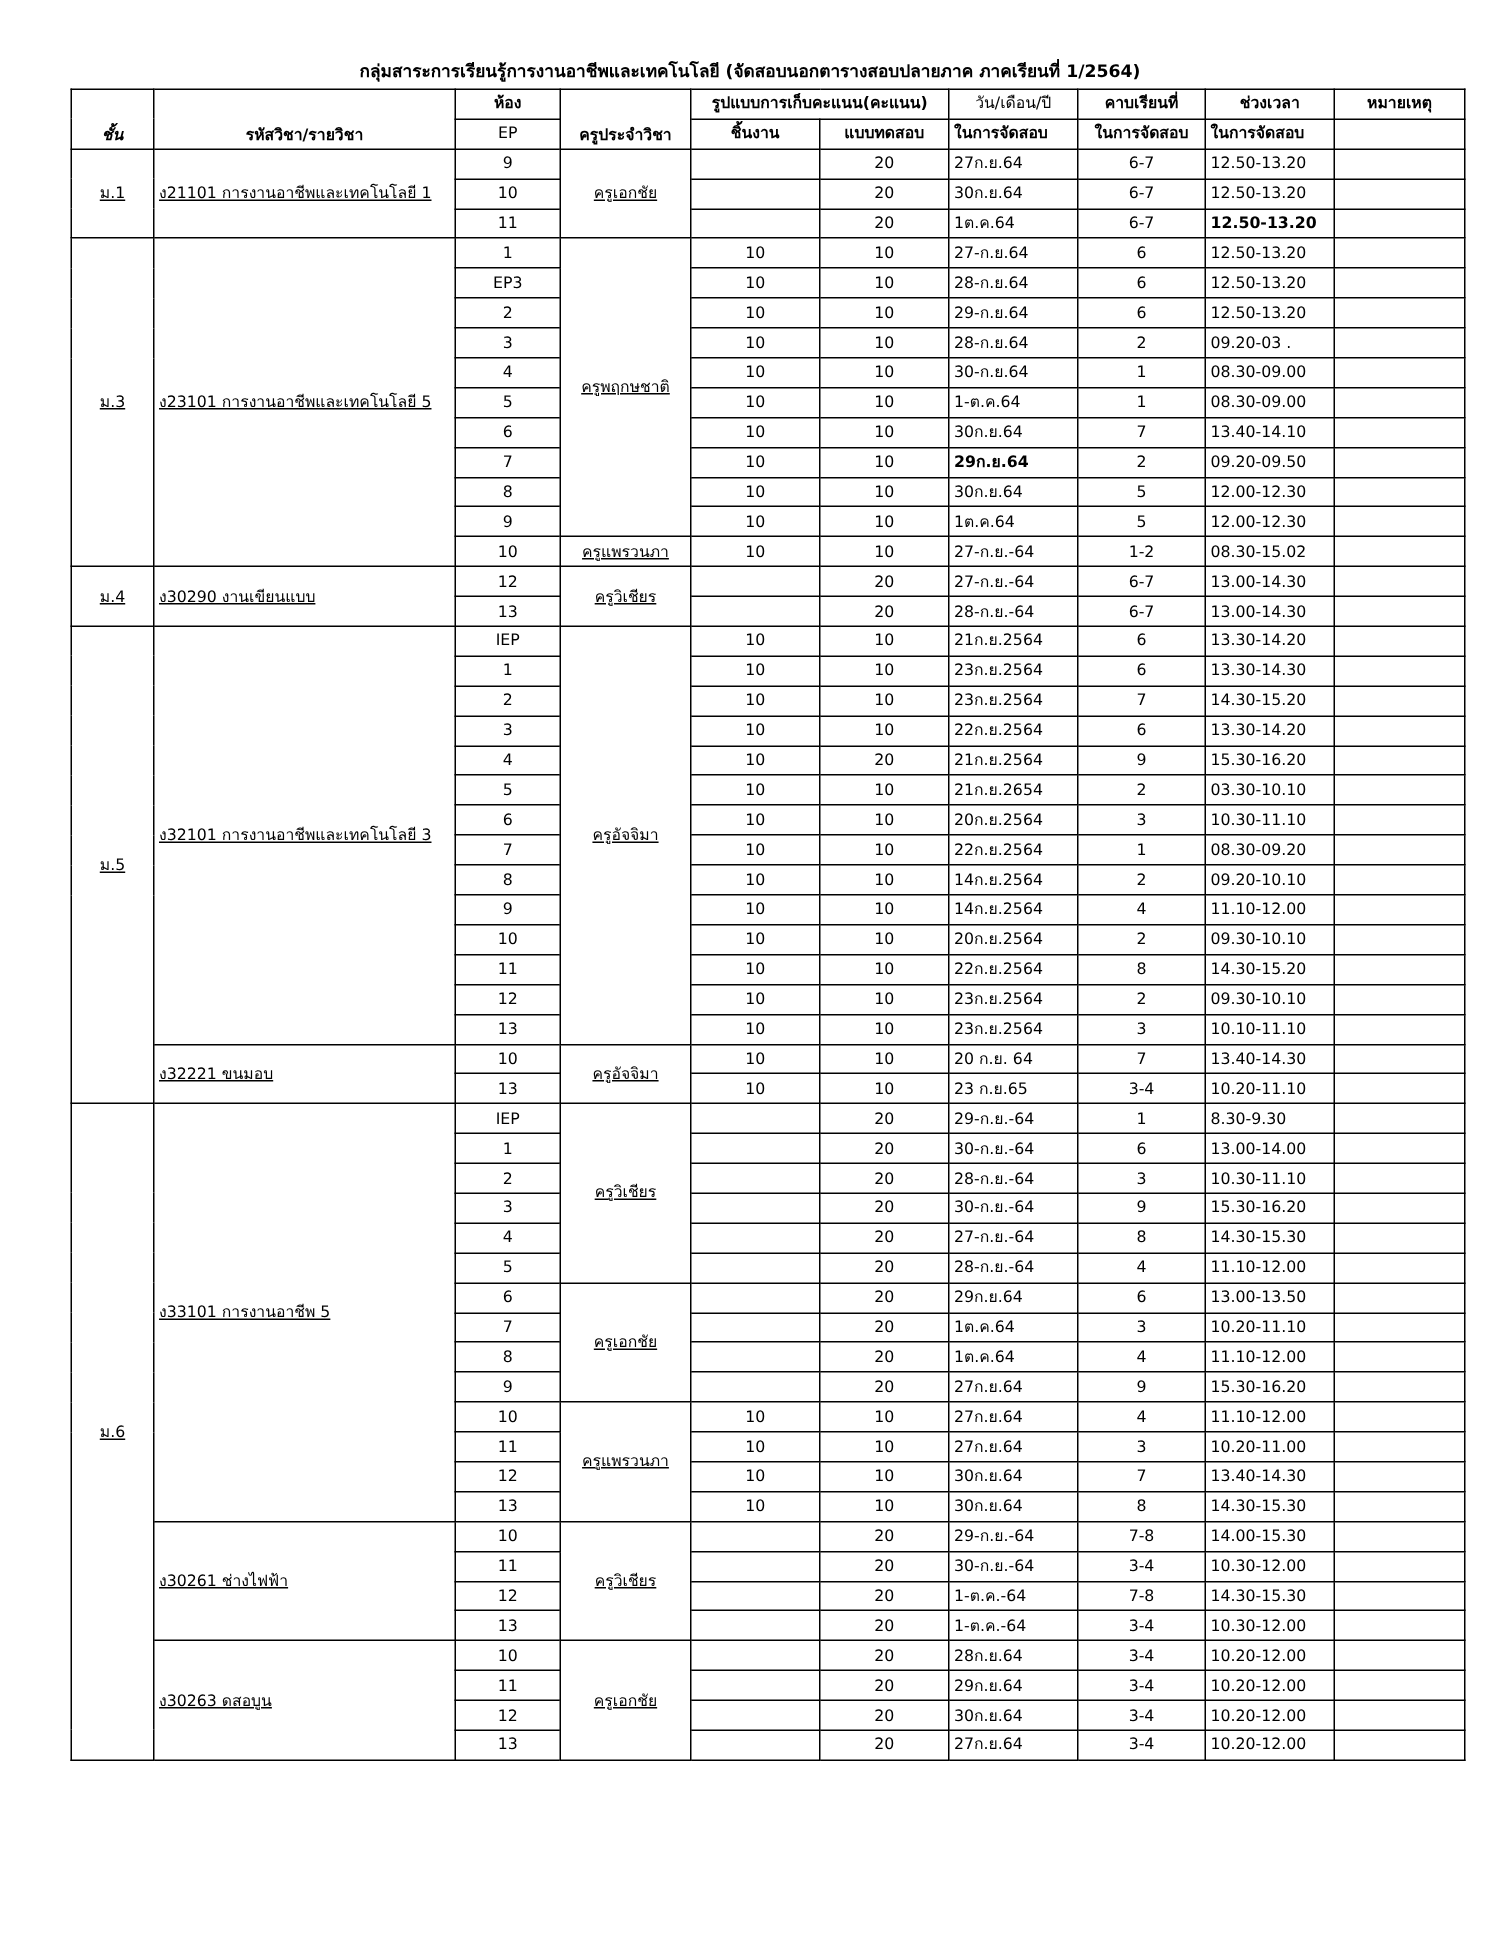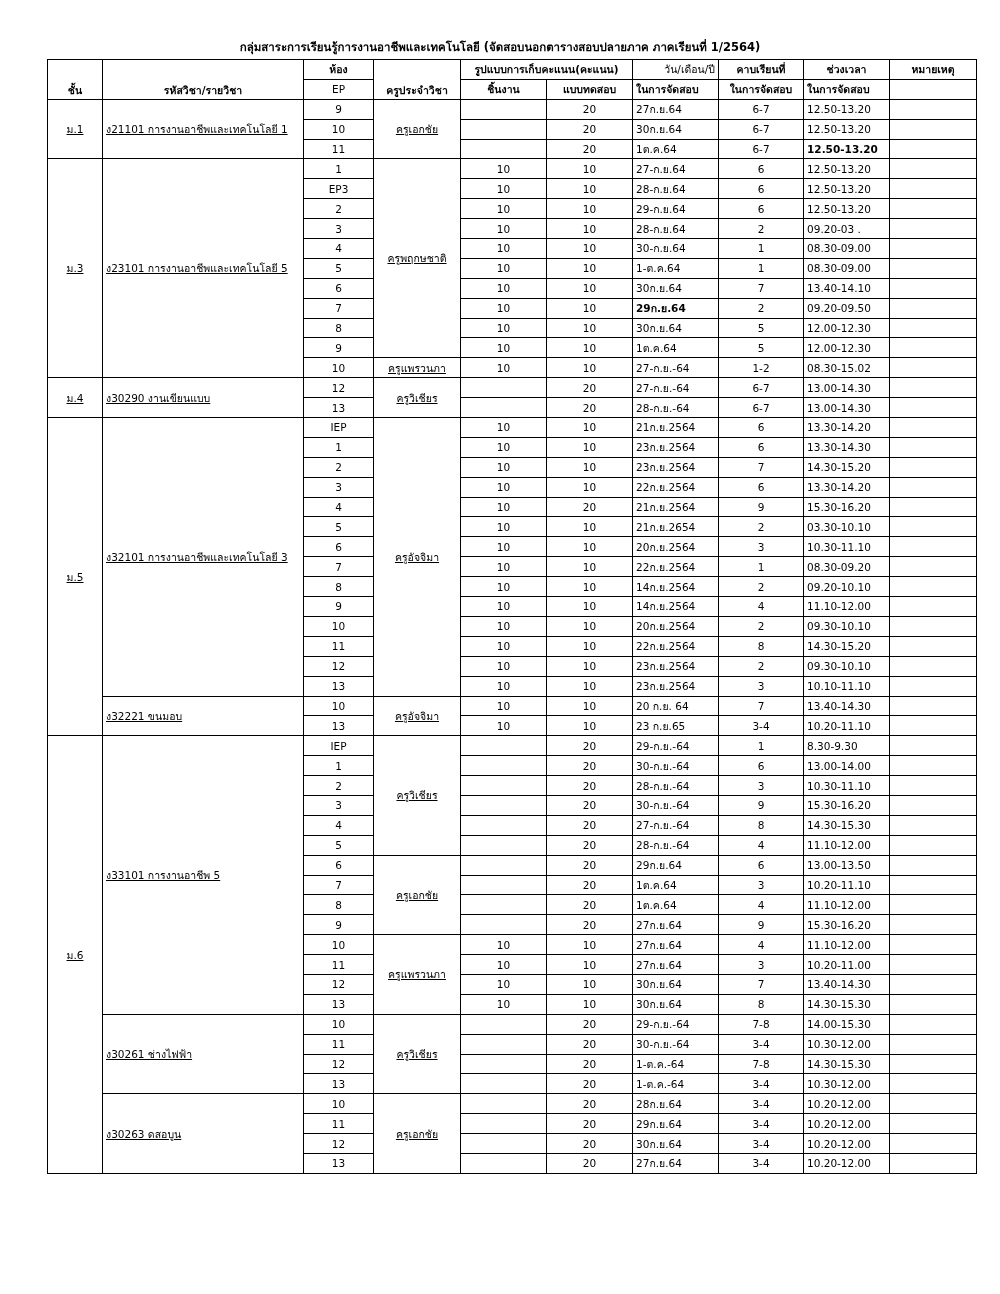--- a/index.html
+++ b/index.html
@@ -26,26 +26,26 @@
     <col style="width:87px">
     <col style="width:86px">
     <col style="width:86px">
     <col style="width:86px">
     <col style="width:85px">
     <col style="width:86px">
     <col style="width:87px">
   </colgroup>
   <thead>
     <tr>
-      <th rowspan="2" style="vertical-align:bottom;">ชั้น</th>
+      <th rowspan="2" style="vertical-align:bottom;font-style:italic;">ชั้น</th>
       <th rowspan="2" style="vertical-align:bottom;">รหัสวิชา/รายวิชา</th>
       <th>ห้อง</th>
       <th rowspan="2" style="vertical-align:bottom;">ครูประจำวิชา</th>
       <th colspan="2">รูปแบบการเก็บคะแนน(คะแนน)</th>
-      <th style="text-align:right;font-weight:normal;">วัน/เดือน/ปี</th>
+      <th style="text-align:center;font-weight:normal;">วัน/เดือน/ปี</th>
       <th>คาบเรียนที่</th>
       <th>ช่วงเวลา</th>
       <th>หมายเหตุ</th>
     </tr>
     <tr>
       <th style="font-weight:normal;">EP</th>
       <th>ชิ้นงาน</th>
       <th>แบบทดสอบ</th>
       <th style="text-align:left;">ในการจัดสอบ</th>
       <th>ในการจัดสอบ</th>

